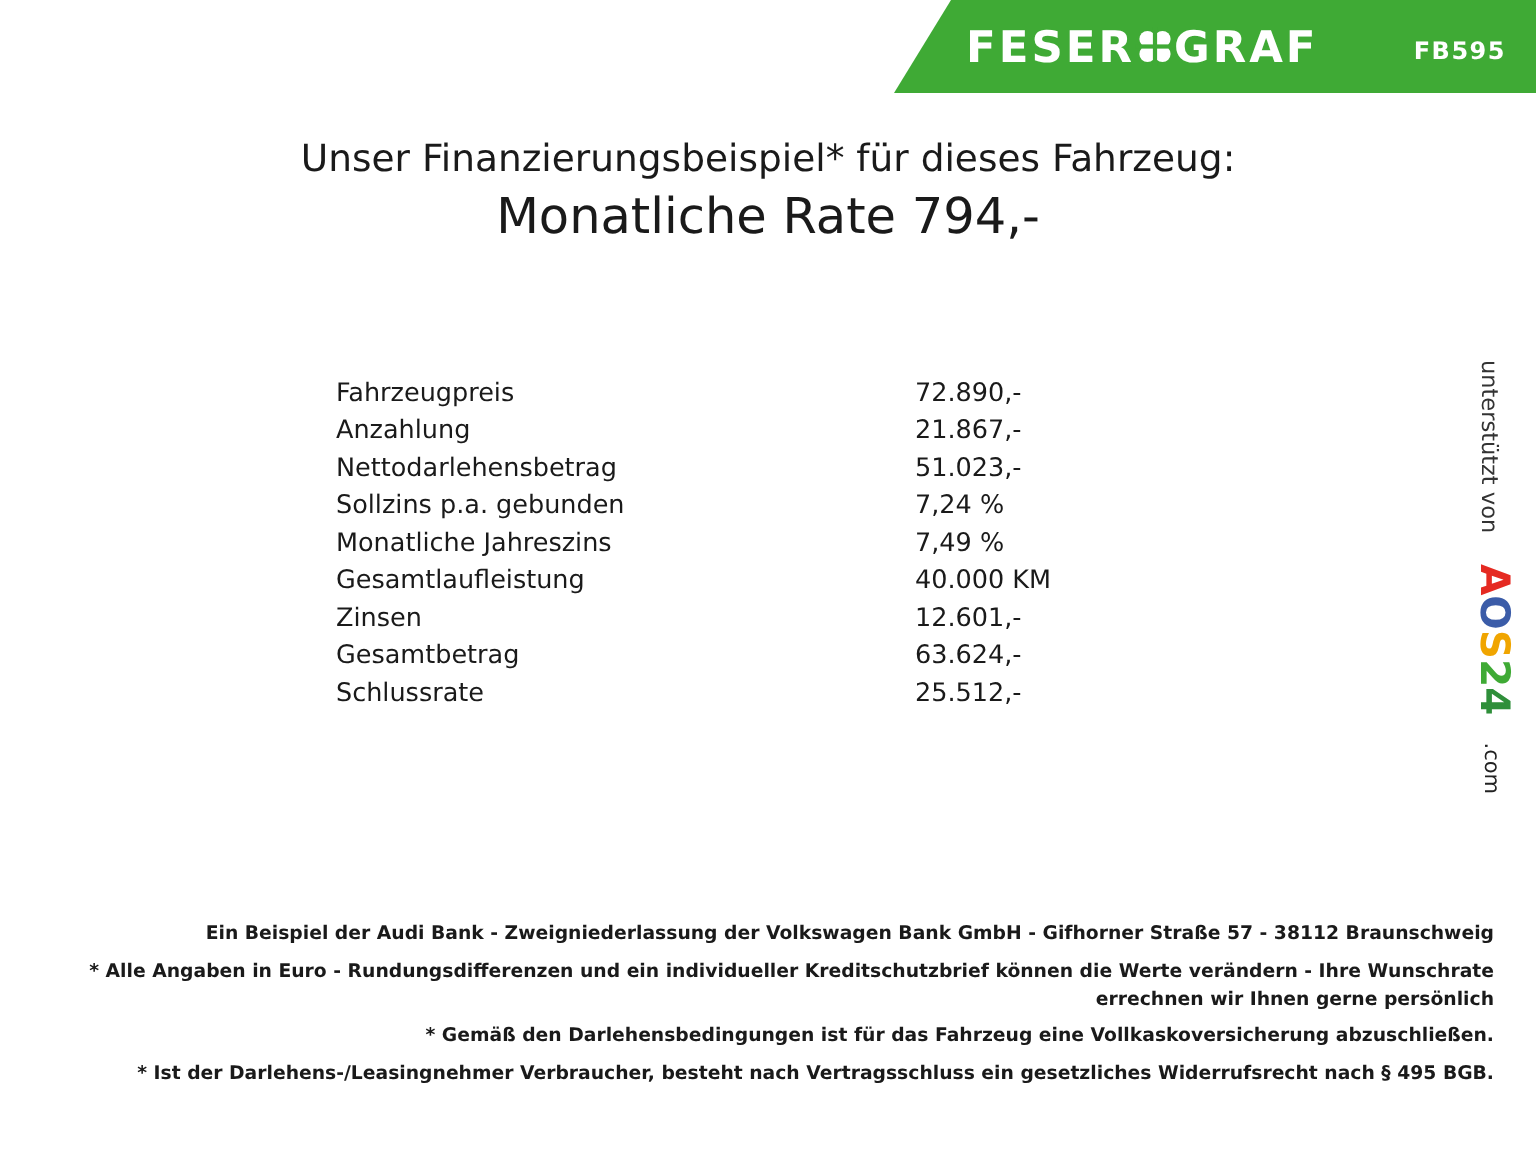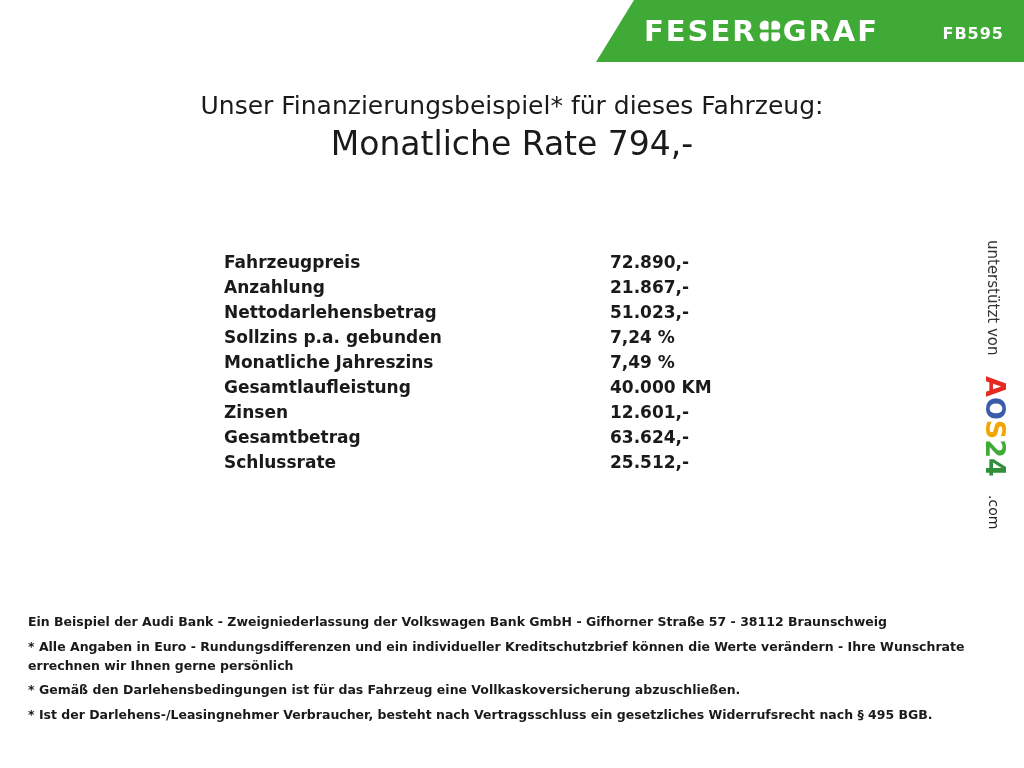--- a/index.html
+++ b/index.html
@@ -81,21 +81,20 @@
     line-height: 1.3;
     margin-top: 2px;
   }
 
   
   .finance-table {
     position: absolute;
     top: 250px;
     left: 224px;
     width: 560px;
-    font-weight: bold;
   }
   .fin-row {
     display: flex;
     line-height: 25px;
     font-size: 17px;
   }
   .fin-label {
     width: 386px;
     white-space: nowrap;
   }
@@ -144,21 +143,21 @@
     color: #222;
     white-space: nowrap;
   }
 
   
   .footer {
     position: absolute;
     bottom: 44px;
     left: 0;
     width: 1024px;
-    text-align: left;
+    text-align: right;
     font-size: 12.5px;
     font-weight: bold;
     color: #1a1a1a;
     line-height: 1.55;
   }
   .footer p {
     margin: 0 0 5px 0;
     padding: 0 28px;
   }
   .footer p:last-child { margin-bottom: 0; }

